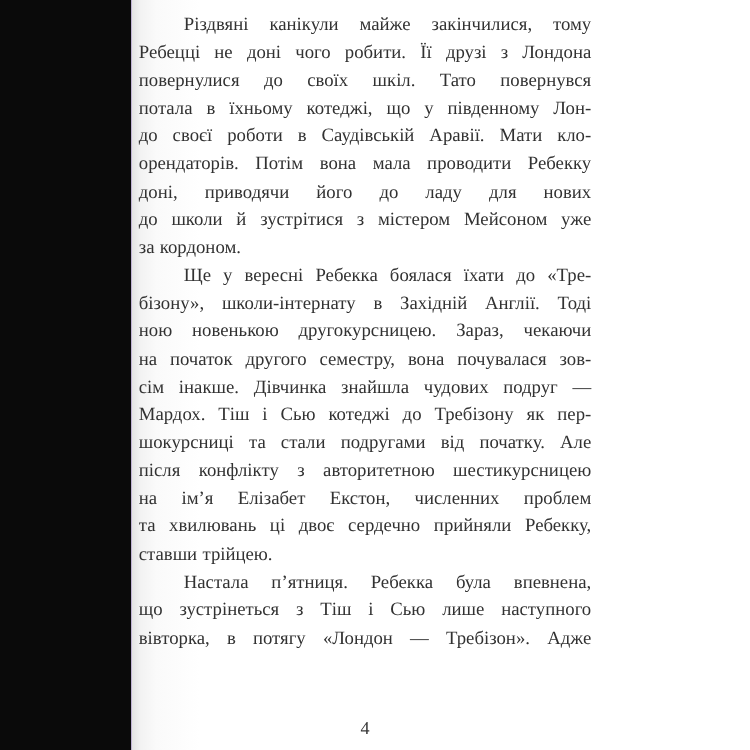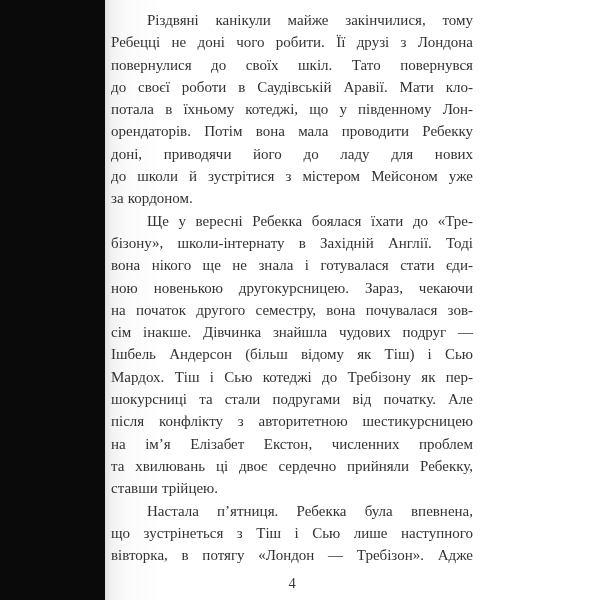--- a/index.html
+++ b/index.html
@@ -39,36 +39,34 @@
 
 <div class="screen">
   <div class="spine"></div>
   <div class="page">
     <div class="text">
 
       <div class="para">
         <div class="line j indent">Різдвяні канікули майже закінчилися, тому</div>
         <div class="line j">Ребецці не доні чого робити. Її друзі з Лондона</div>
         <div class="line j">повернулися до своїх шкіл. Тато повернувся</div>
+        <div class="line j">потала в їхньому котеджі, що у південному Лон-</div>
         <div class="line j">до своєї роботи в Саудівській Аравії. Мати кло-</div>
-        <div class="line j">потала в їхньому котеджі, що у південному Лон-</div>
         <div class="line j">орендаторів. Потім вона мала проводити Ребекку</div>
         <div class="line j">доні, приводячи його до ладу для нових</div>
         <div class="line j">до школи й зустрітися з містером Мейсоном уже</div>
         <div class="line">за кордоном.</div>
       </div>
 
       <div class="para">
         <div class="line j indent">Ще у вересні Ребекка боялася їхати до «Тре-</div>
         <div class="line j">бізону», школи-інтернату в Західній Англії. Тоді</div>
-        <div class="line j">вона нікого ще не знала і готувалася стати єди-</div>
         <div class="line j">ною новенькою другокурсницею. Зараз, чекаючи</div>
         <div class="line j">на початок другого семестру, вона почувалася зов-</div>
         <div class="line j">сім інакше. Дівчинка знайшла чудових подруг —</div>
-        <div class="line j">Ішбель Андерсон (більш відому як Тіш) і Сью</div>
         <div class="line j">Мардох. Тіш і Сью котеджі до Требізону як пер-</div>
         <div class="line j">шокурсниці та стали подругами від початку. Але</div>
         <div class="line j">після конфлікту з авторитетною шестикурсницею</div>
         <div class="line j">на ім’я Елізабет Екстон, численних проблем</div>
         <div class="line j">та хвилювань ці двоє сердечно прийняли Ребекку,</div>
         <div class="line">ставши трійцею.</div>
       </div>
 
       <div class="para">
         <div class="line j indent">Настала п’ятниця. Ребекка була впевнена,</div>

